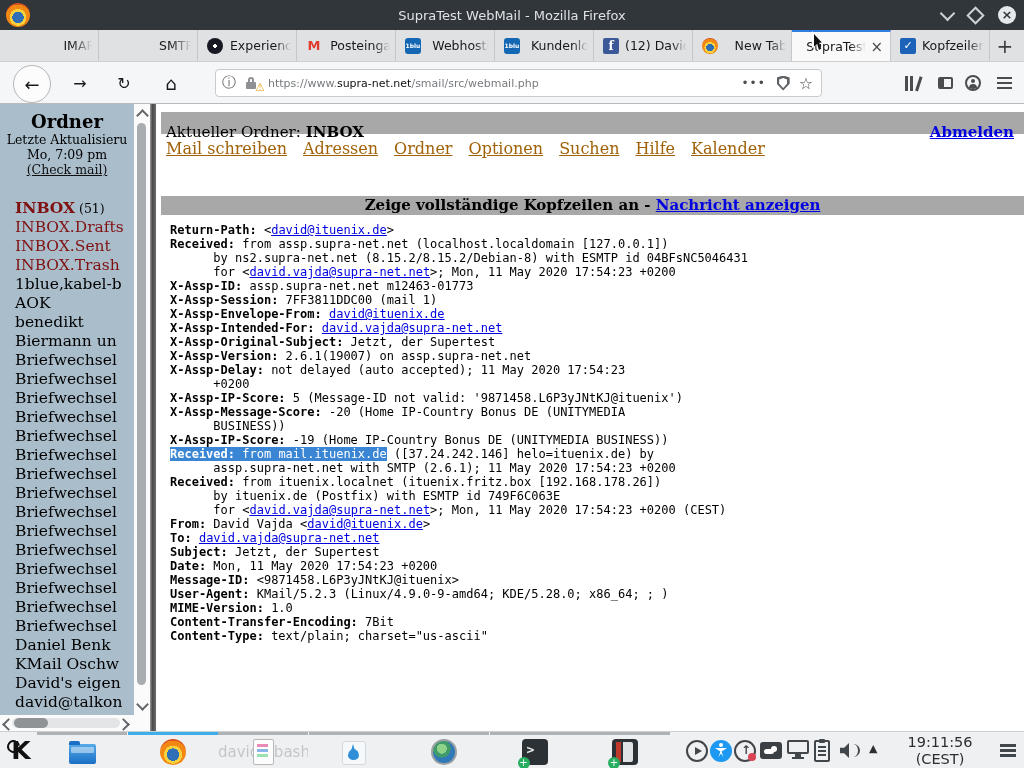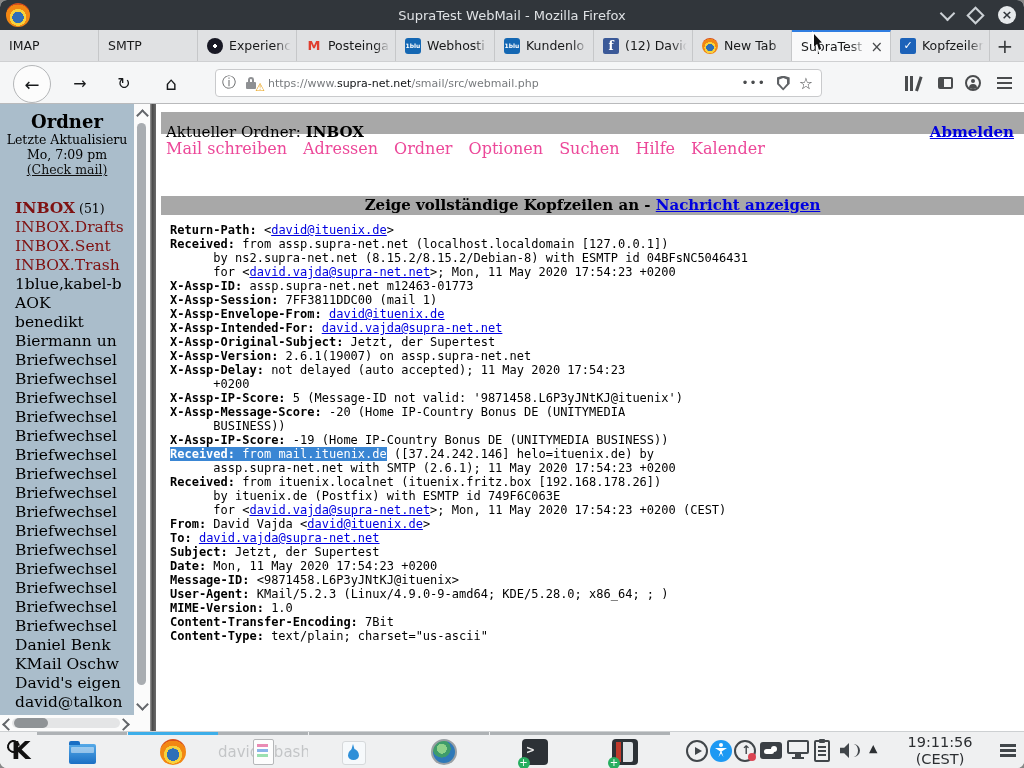--- a/index.html
+++ b/index.html
@@ -1,17 +1,17 @@
 <!DOCTYPE html>
 <html><head>
 <meta charset="utf-8">
 <style>
   html,body{margin:0;padding:0;background:#888;}
   #screen{position:relative;width:1024px;height:768px;overflow:hidden;
-    font-family:"DejaVu Sans","Liberation Sans",sans-serif;background:#fff;border-radius:7px;}
+    font-family:"DejaVu Sans","Liberation Sans",sans-serif;background:#fff;}
 
   
   .titlebar{position:absolute;left:0;top:0;width:1024px;height:30px;background:#31363b;
     display:flex;align-items:center;}
   .ff-logo{position:absolute;left:6px;top:3px;width:24px;height:24px;border-radius:50%;
     background:radial-gradient(circle at 50% 60%,#2f6fb8 0 30%,#f7d23c 31% 44%,#f28713 45% 68%,#d9501a 69% 100%);}
   .win-title{flex:1;text-align:center;color:#dfe2e5;font-size:13px;}
   .win-controls{position:absolute;right:8px;top:0;height:30px;display:flex;align-items:center;gap:16px;}
   .wc-chevron{width:9px;height:9px;border-right:2px solid #ccd1d5;border-bottom:2px solid #ccd1d5;
     transform:rotate(45deg);margin-top:-4px;}
@@ -112,21 +112,21 @@
   .main-frame{flex:1;background:#fff;overflow:hidden;
     font-family:"DejaVu Serif","Liberation Serif",serif;}
 
   
   .bar1{margin:8px 0 0 5px;height:22px;background:#a8a8a8;display:flex;align-items:center;
     padding:18px 10px 0 5px;font-size:15px;box-sizing:border-box;}
   .bar1 .cf-label{color:#000;}
   .bar1 .cf-name{font-weight:bold;margin-left:5px;}
   .signout{margin-left:auto;font-weight:bold;color:#0000e0;text-decoration:underline;}
   .menu-row{margin:5px 0 0 10px;font-size:16px;}
-  .mlink{color:#ec4899;margin-right:16px;}
+  .mlink{color:#a16207;text-decoration:underline;margin-right:16px;}
   .bar2{margin:38px 0 0 5px;height:19px;background:#a8a8a8;text-align:center;font-size:15px;
     font-weight:bold;line-height:19px;}
   .bar2 a{color:#0000e0;text-decoration:underline;}
   .headers{margin:8px 0 0 14px;font-family:"DejaVu Sans Mono","Liberation Mono",monospace;
     font-size:12px;line-height:14px;color:#000;}
   .hdrline{white-space:pre;}
   .hdr-b{font-weight:bold;}
   .hdr-l{color:#0000e0;text-decoration:underline;}
   .hdr-sel{background:#3a86d4;color:#fff;}
 
@@ -213,21 +213,21 @@
     <div class="ff-logo"></div>
     <div class="win-title">SupraTest WebMail - Mozilla Firefox</div>
     <div class="win-controls">
       <div class="wc-chevron"></div>
       <div class="wc-diamond"></div>
       <div class="wc-close">×</div>
     </div>
   </div>
 
   <div class="tabbar">
-    <div style="display:flex;" id="tab-strip">
+    <div style="display:flex;text-align:right;" id="tab-strip">
         <div class="tab">
           <span class="tlabel">IMAP</span>
         </div>
         <div class="tab">
           <span class="tlabel">SMTP</span>
         </div>
         <div class="tab">
           <span class="ticon ic-cia"></span>
           <span class="tlabel">Experienc</span>
         </div>

